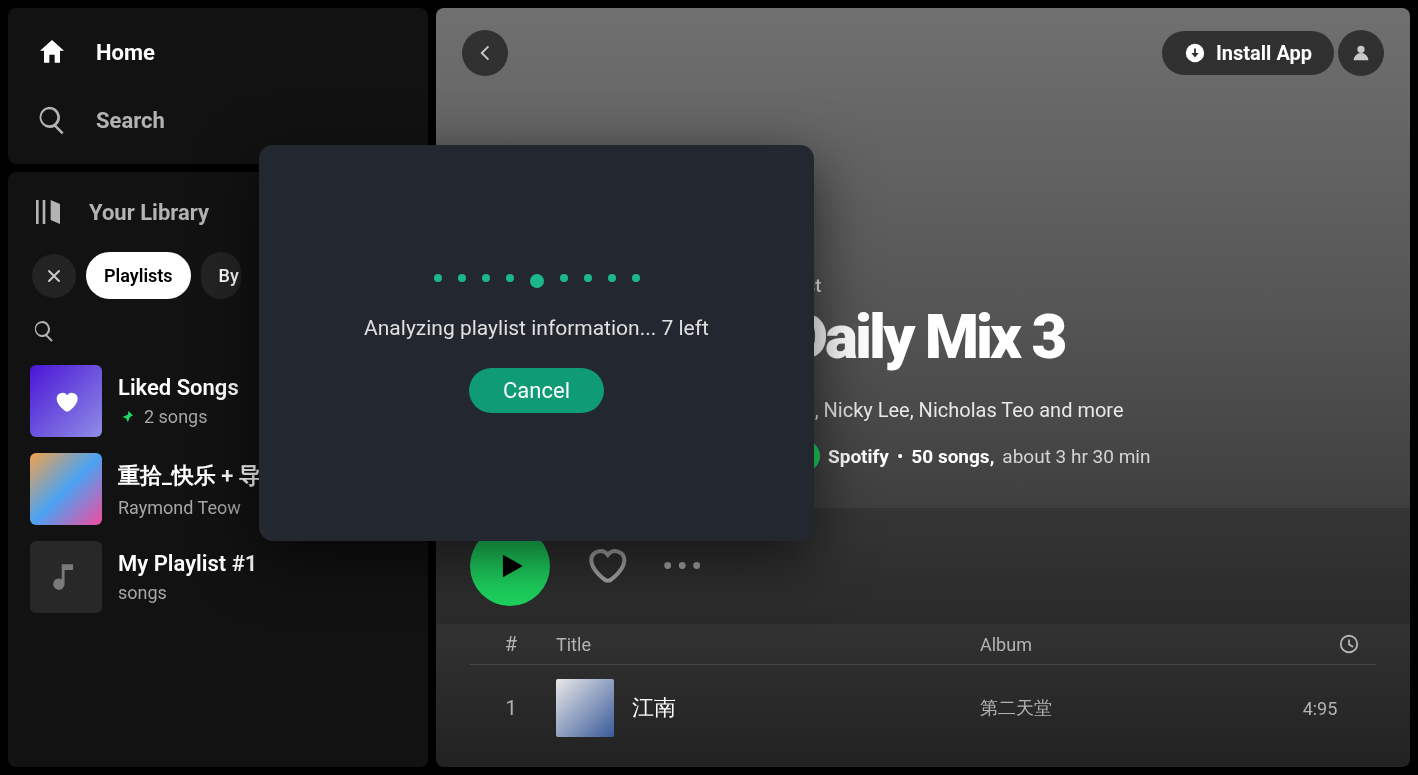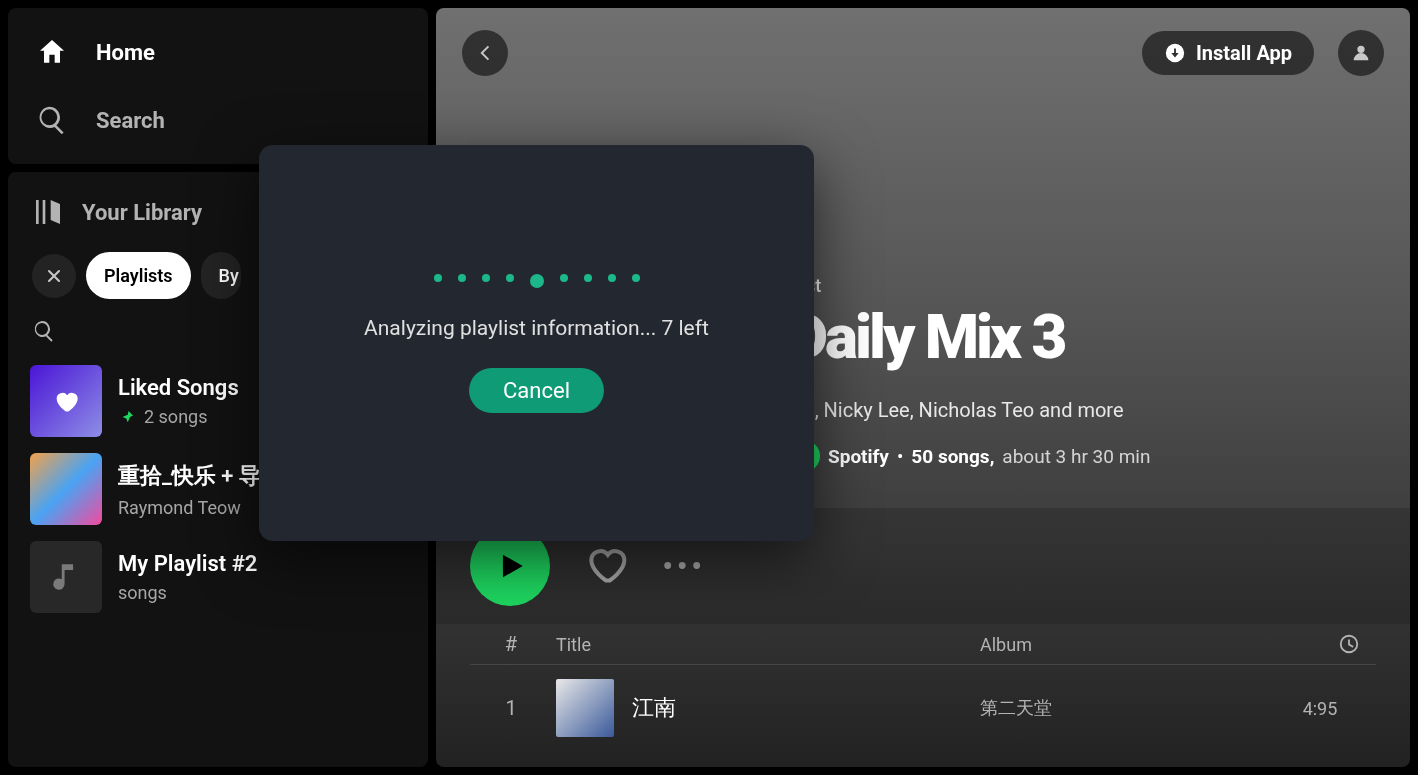--- a/index.html
+++ b/index.html
@@ -3,21 +3,21 @@
 <meta charset="utf-8">
 <style>
 * { margin: 0; padding: 0; box-sizing: border-box; font-family: -apple-system, BlinkMacSystemFont, "Segoe UI", Roboto, Helvetica, Arial, sans-serif; }
 body { background: #000; width: 1418px; height: 775px; overflow: hidden; color: #fff; display: flex; gap: 8px; padding: 8px; }
 .sidebar { width: 420px; display: flex; flex-direction: column; gap: 8px; }
 .nav-box { background: #121212; border-radius: 8px; padding: 10px 0 10px 0; }
 .nav-item { display: flex; align-items: center; gap: 28px; padding: 18px 28px; color: #b3b3b3; font-size: 22px; font-weight: 700; cursor: pointer; }
 .nav-item.active { color: #fff; }
 .nav-item svg { width: 32px; height: 32px; fill: currentColor; }
 .library-box { background: #121212; border-radius: 8px; flex: 1; display: flex; flex-direction: column; overflow: hidden; padding-top: 10px; }
-.lib-header { display: flex; align-items: center; gap: 18px; padding: 14px 24px; color: #b3b3b3; font-size: 22px; font-weight: 700; }
+.lib-header { display: flex; align-items: center; gap: 25px; padding: 14px 24px; color: #b3b3b3; font-size: 22px; font-weight: 700; }
 .lib-header svg { width: 32px; height: 32px; fill: currentColor; }
 .chips { display: flex; align-items: center; gap: 10px; padding: 10px 24px; overflow: hidden; }
 .chip { border-radius: 999px; padding: 13px 18px; font-size: 18px; font-weight: 500; white-space: nowrap; cursor: pointer; }
 .chip.close { background: #232323; width: 44px; height: 44px; display: flex; align-items: center; justify-content: center; padding: 0; }
 .chip.active { background: #fff; color: #000; font-weight: 600; }
 .chip.cut { background: #232323; color: #fff; width: 40px; overflow: hidden; }
 .search-row { padding: 10px 24px; }
 .search-row svg { width: 24px; height: 24px; fill: #b3b3b3; }
 .lib-list { flex: 1; overflow: hidden; padding: 0 10px; }
 .lib-item { display: flex; align-items: center; gap: 16px; padding: 8px 12px; border-radius: 6px; cursor: pointer; }
@@ -28,21 +28,21 @@
 .lib-thumb.playlist3 div:nth-child(1){background:#fce300;} .lib-thumb.playlist3 div:nth-child(2){background:#222;} .lib-thumb.playlist3 div:nth-child(3){background:#e5e5e5;} .lib-thumb.playlist3 div:nth-child(4){background:#8a8a8a;}
 .lib-thumb.playlist4 { background: #282828; }
 .lib-meta { display: flex; flex-direction: column; gap: 6px; min-width: 0; }
 .lib-title { font-size: 22px; font-weight: 600; color: #fff; white-space: nowrap; overflow: hidden; text-overflow: ellipsis; }
 .lib-sub { font-size: 18px; color: #a7a7a7; display: flex; align-items: center; gap: 8px; }
 .pin-icon { color: #1ed760; }
 .main { flex: 1; background: linear-gradient(#707070 0%, #555 40%, #333 80%, #222 100%); border-radius: 8px; position: relative; overflow: hidden; }
 .topbar { position: absolute; top: 0; left: 0; right: 0; padding: 22px 26px; display: flex; align-items: center; justify-content: space-between; }
 .back-btn { width: 46px; height: 46px; border-radius: 50%; background: rgba(0,0,0,0.55); display: flex; align-items: center; justify-content: center; cursor: pointer; }
 .back-btn svg { width: 22px; height: 22px; fill: #c8c8c8; }
-.top-right { display: flex; align-items: center; gap: 24px; }
+.top-right { display: flex; align-items: center; gap: 4px; }
 .install-btn { background: rgba(0,0,0,0.55); border-radius: 999px; padding: 10px 22px; display: flex; align-items: center; gap: 10px; font-size: 20px; font-weight: 700; cursor: pointer; color:#fff; }
 .install-btn svg { width: 22px; height: 22px; fill: #fff; }
 .avatar-btn { width: 46px; height: 46px; border-radius: 50%; background: rgba(0,0,0,0.55); display: flex; align-items: center; justify-content: center; cursor: pointer; }
 .avatar-btn svg { width: 22px; height: 22px; fill: #c8c8c8; }
 .hero { padding: 120px 34px 30px 34px; display: flex; align-items: flex-end; gap: 28px; }
 .cover { width: 290px; height: 290px; margin-top:60px; background: linear-gradient(180deg,#cfe8d6,#a4d9b5); box-shadow: 0 8px 40px rgba(0,0,0,0.5); flex-shrink: 0; }
 .hero-meta { display: flex; flex-direction: column; gap: 10px; min-width: 0; padding-bottom:6px; }
 .hero-label { font-size: 18px; font-weight: 500; opacity:0.9; }
 .hero-title { font-size: 62px; font-weight: 900; letter-spacing: -3px; line-height: 1; white-space: nowrap; }
 .hero-artists { font-size: 20px; color: #e8e8e8; margin-top: 20px; }
@@ -137,21 +137,21 @@
           <div class="lib-sub">Raymond Teow</div>
         </div>
       </div>
       <div class="lib-item">
         <div class="lib-thumb playlist4">
           <svg viewBox="0 0 24 24" width="34" height="34" fill="#7a7a7a">
               <path d="M9 3v10.6A4 4 0 1011 17V7h6V3z"></path>
             </svg>
         </div>
         <div class="lib-meta">
-          <div class="lib-title">My Playlist #2</div>
+          <div class="lib-title">My Playlist #1</div>
           <div class="lib-sub">songs</div>
         </div>
       </div>
     </div>
   </div>
 </div>
 
 <div class="main">
   <div class="topbar">
     <div class="back-btn">

